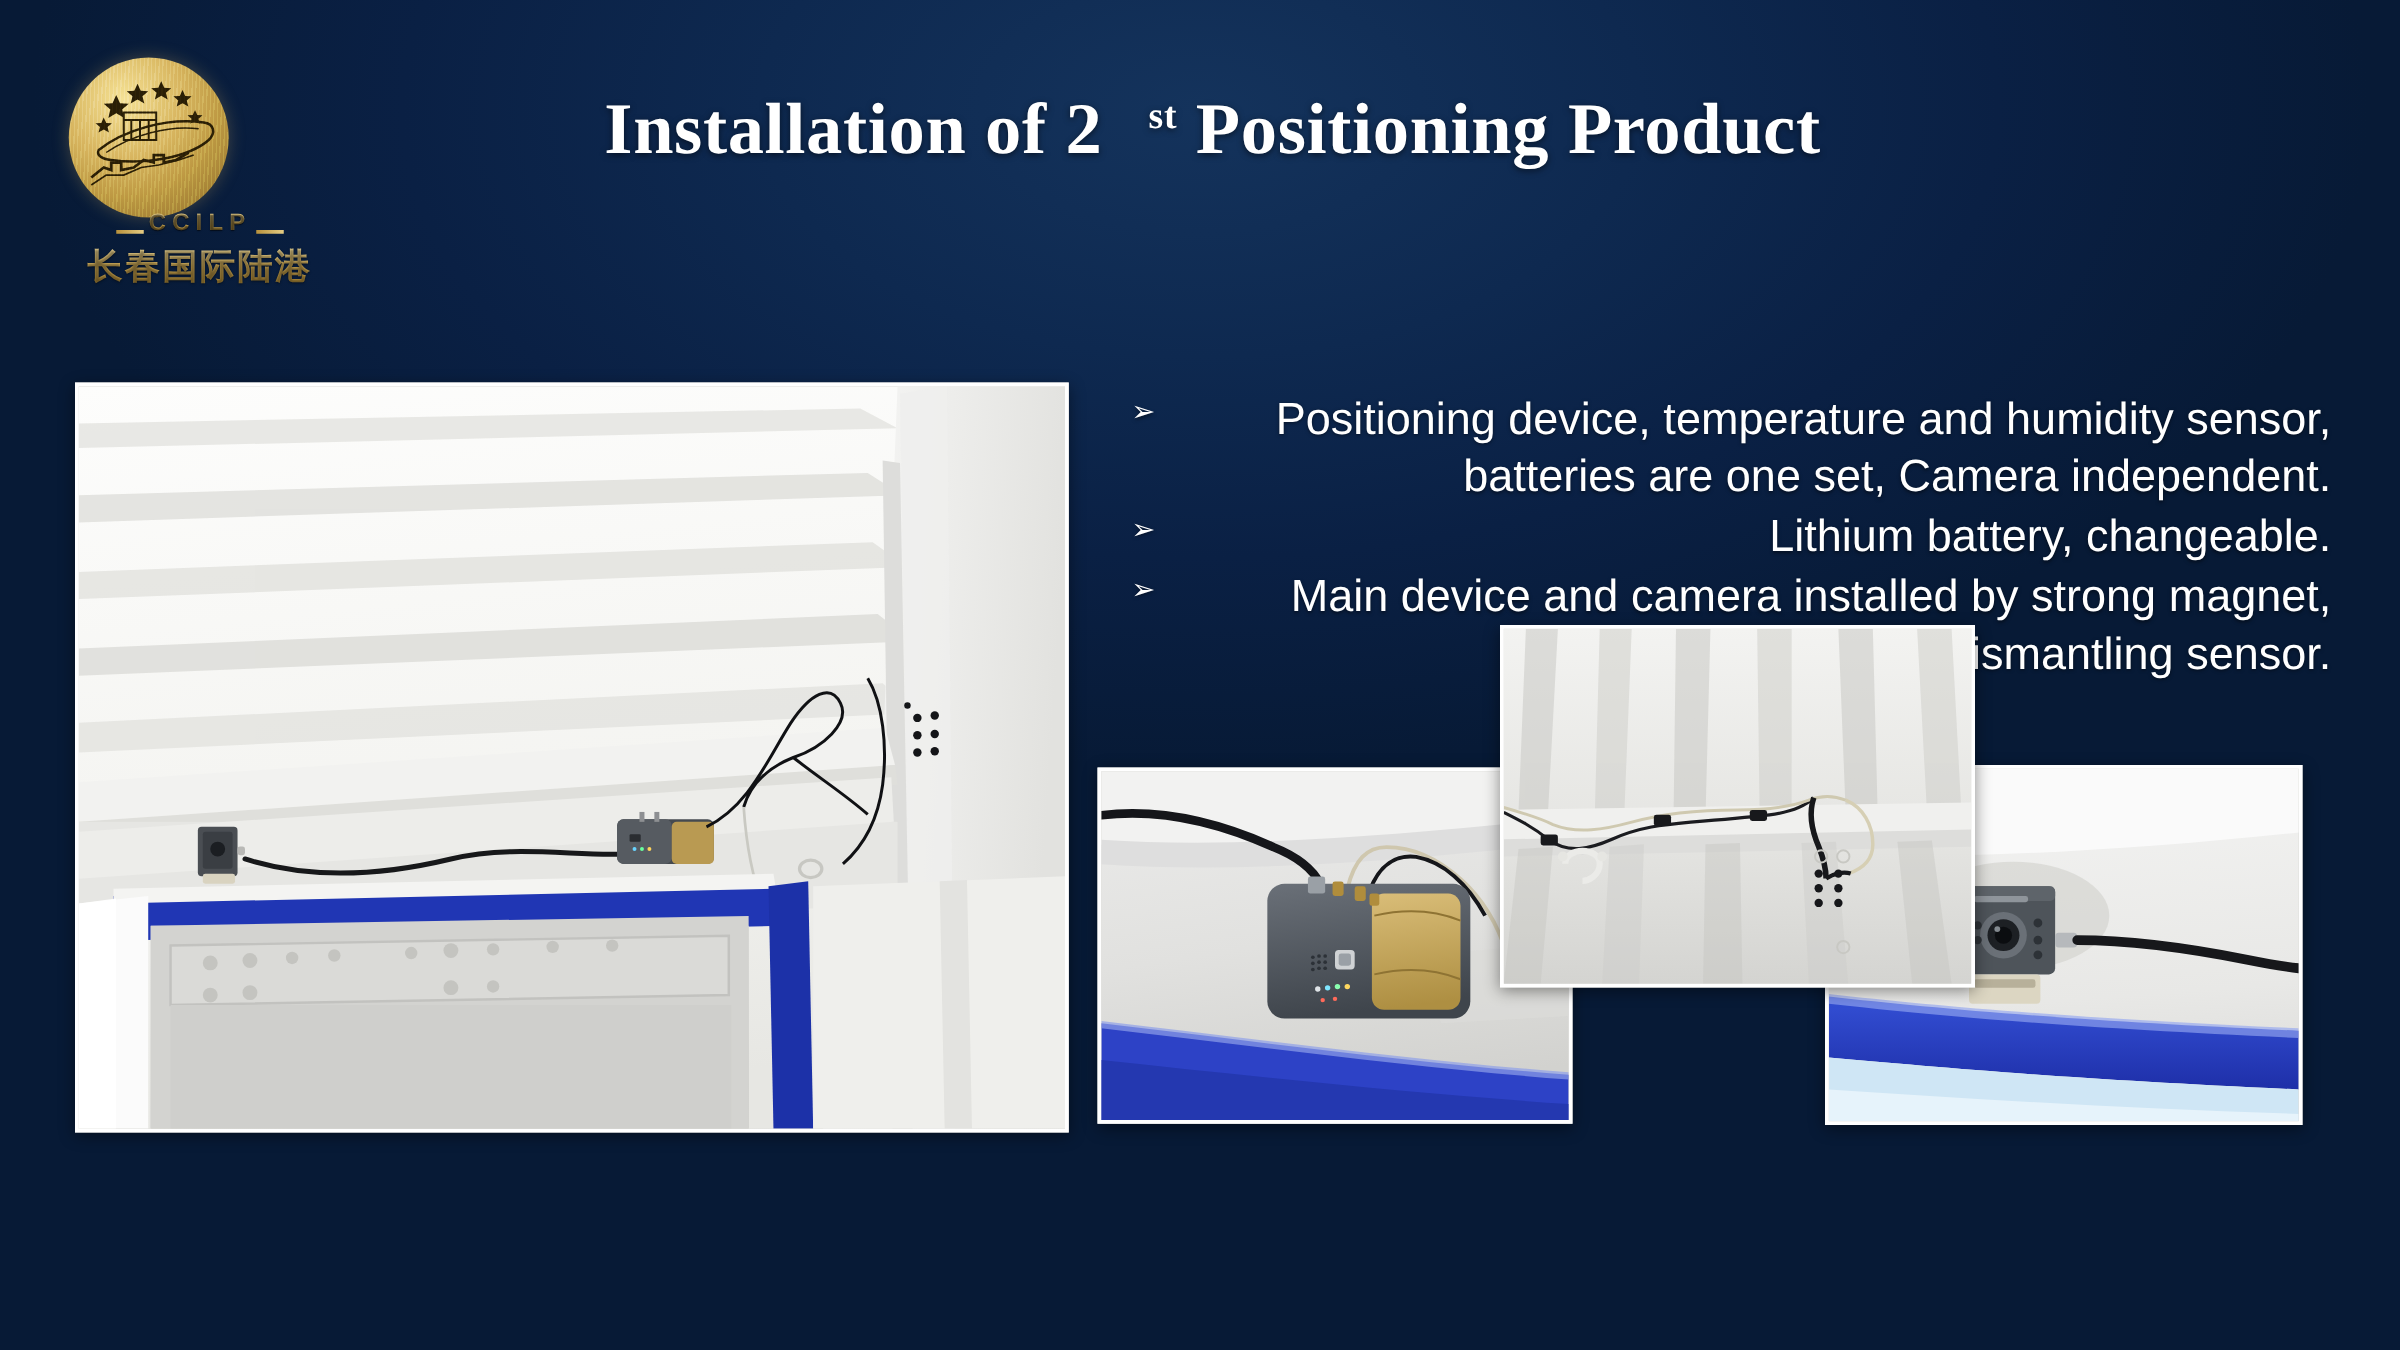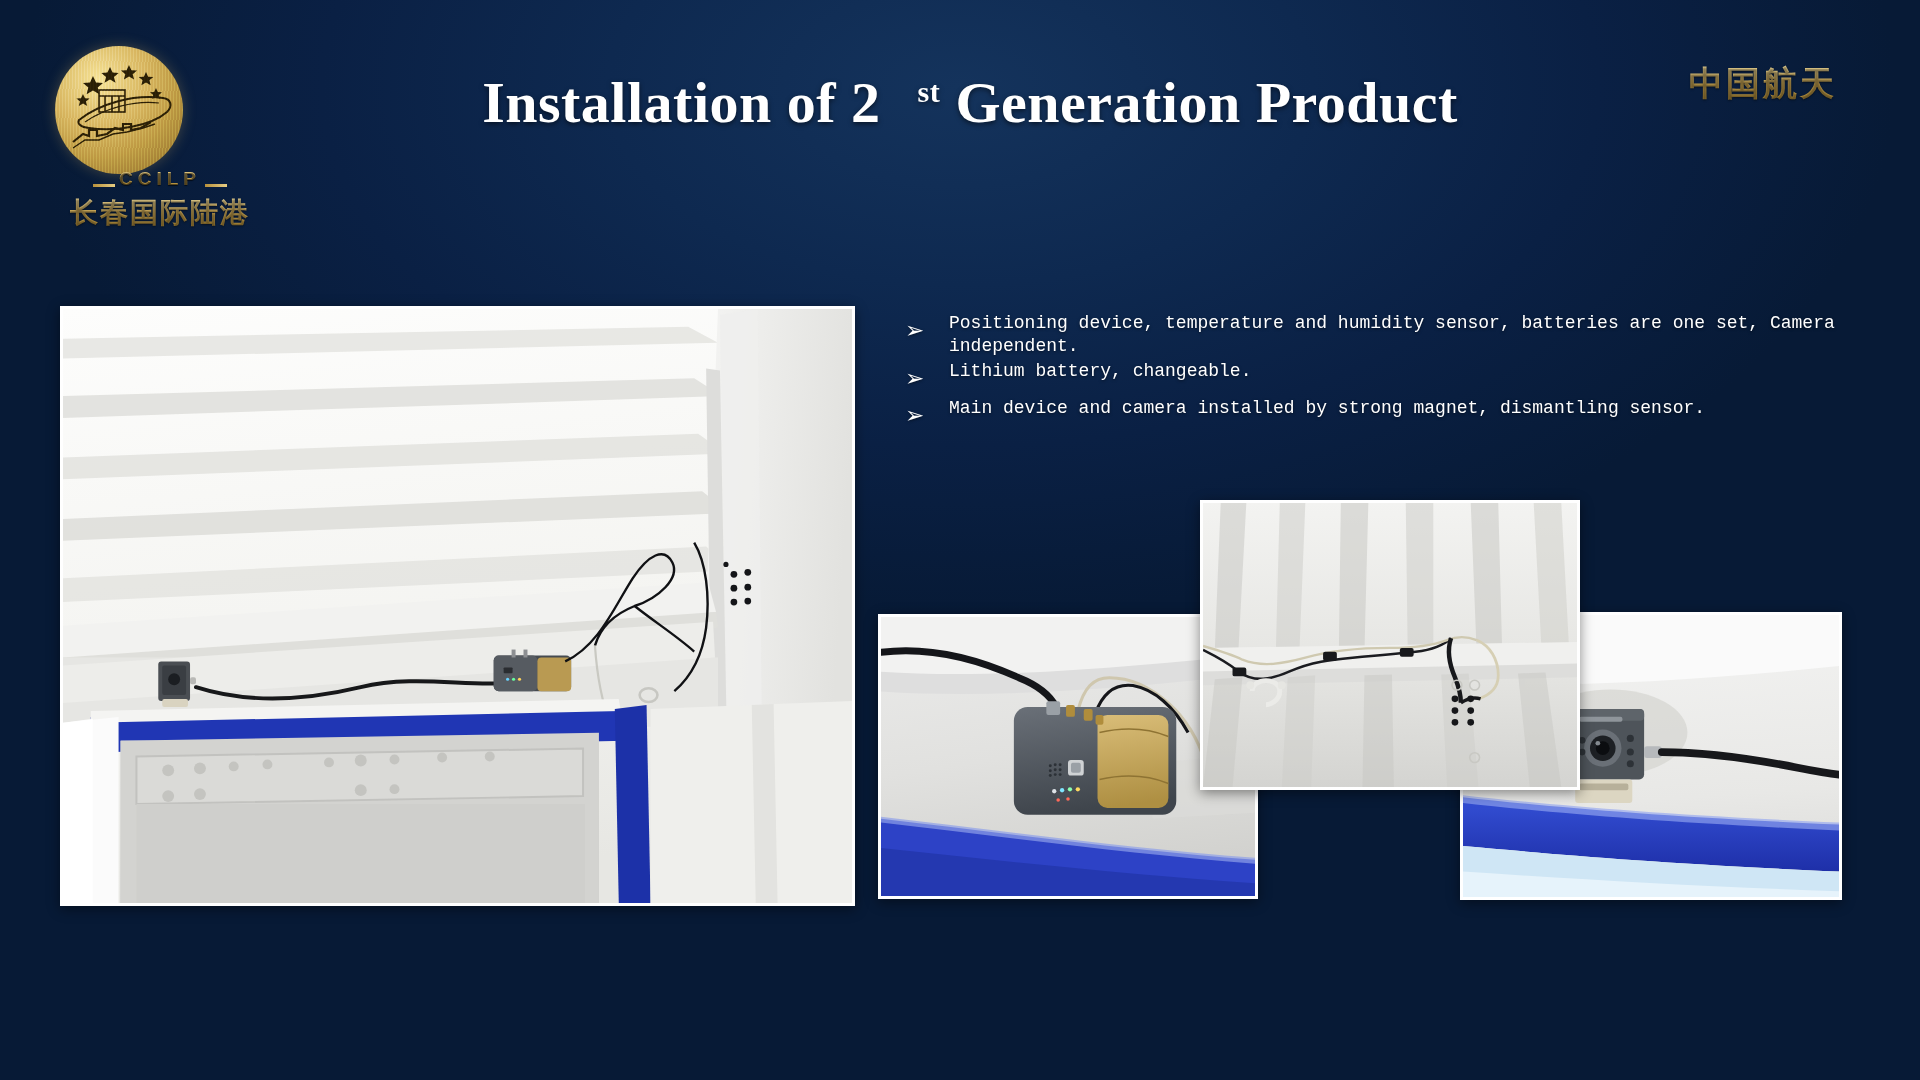--- a/index.html
+++ b/index.html
@@ -84,23 +84,24 @@
   .bullet { display:flex; align-items:flex-start; margin-bottom:2px; }
   .bullet-marker {
     flex:0 0 auto; width:44px;
     font-family:"DejaVu Sans", sans-serif;
     font-size:23px; color:#ffffff; line-height:1.42;
     text-shadow:0 1px 3px rgba(0,0,0,0.5);
     padding-top:2px;
   }
   .bullet-text {
     flex:1 1 auto;
-    font-family:Liberation Mono, monospace;
-    font-size:18px; color:#ffffff; line-height:1.28;
+    font-family:Liberation Sans, sans-serif;
+    font-size:36px; color:#ffffff; line-height:1.28;
     text-shadow:0 1px 3px rgba(0,0,0,0.5);
+    text-align:right;
   }
 
   
   .photo {
     position:absolute; overflow:hidden;
     border:3px solid #ffffff;
     box-shadow:0 3px 12px rgba(0,0,0,0.45);
     background:#d8d8d4;
   }
   #photo-main    { left:60px;   top:306px;  width:795px;  height:600px; z-index:2; }
@@ -144,24 +145,23 @@
     </div>
     <div class="dashrow">
       <span class="dash"></span>
       <span class="logo-latin">CCILP</span>
       <span class="dash"></span>
     </div>
     <div class="logo-cn">长春国际陆港</div>
   </div>
 
   <div class="logo-block" id="logo-right">
-    <div class="logo-cn big">中国航天</div>
-  </div>
-
-  <div id="title"><span>Installation of 2</span><sup>st</sup><span> Generation Product</span></div>
+  </div>
+
+  <div id="title"><span>Installation of 2</span><sup>st</sup><span> Positioning Product</span></div>
 
   <div id="bullets">
 
     <div class="bullet">
       <span class="bullet-marker">➢</span>
       <span class="bullet-text">Positioning device, temperature and humidity sensor, batteries are one set, Camera independent.</span>
     </div>
 
     <div class="bullet">
       <span class="bullet-marker">➢</span>

